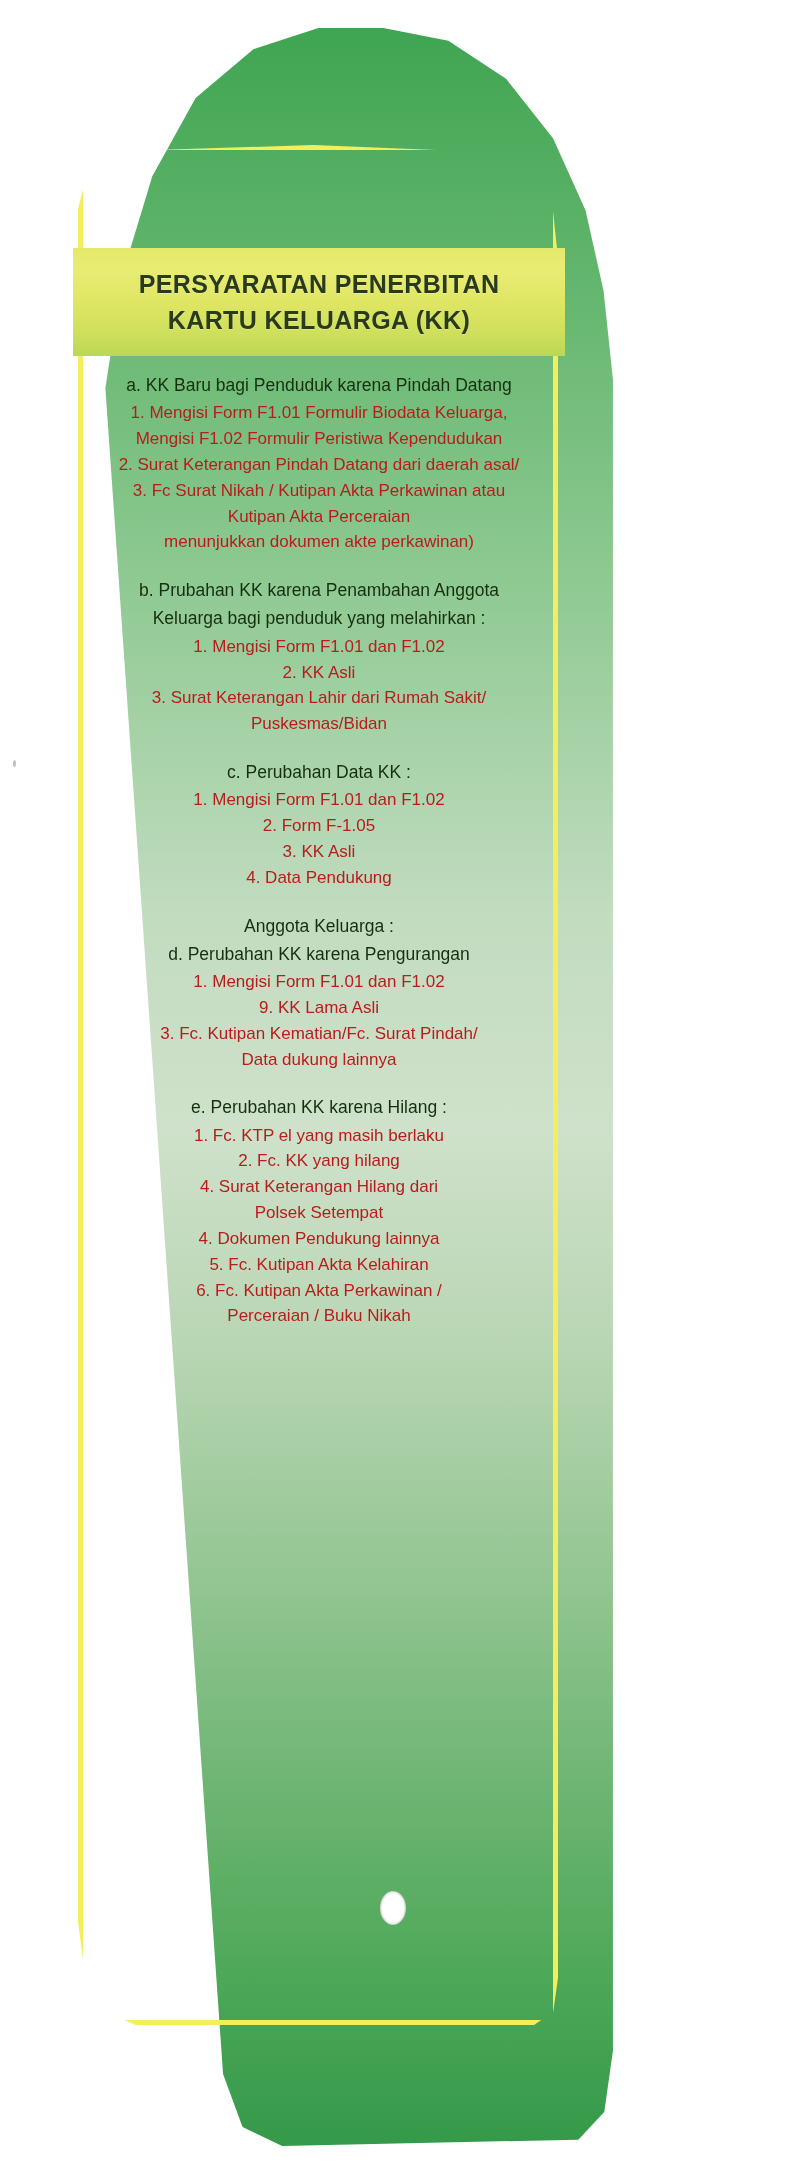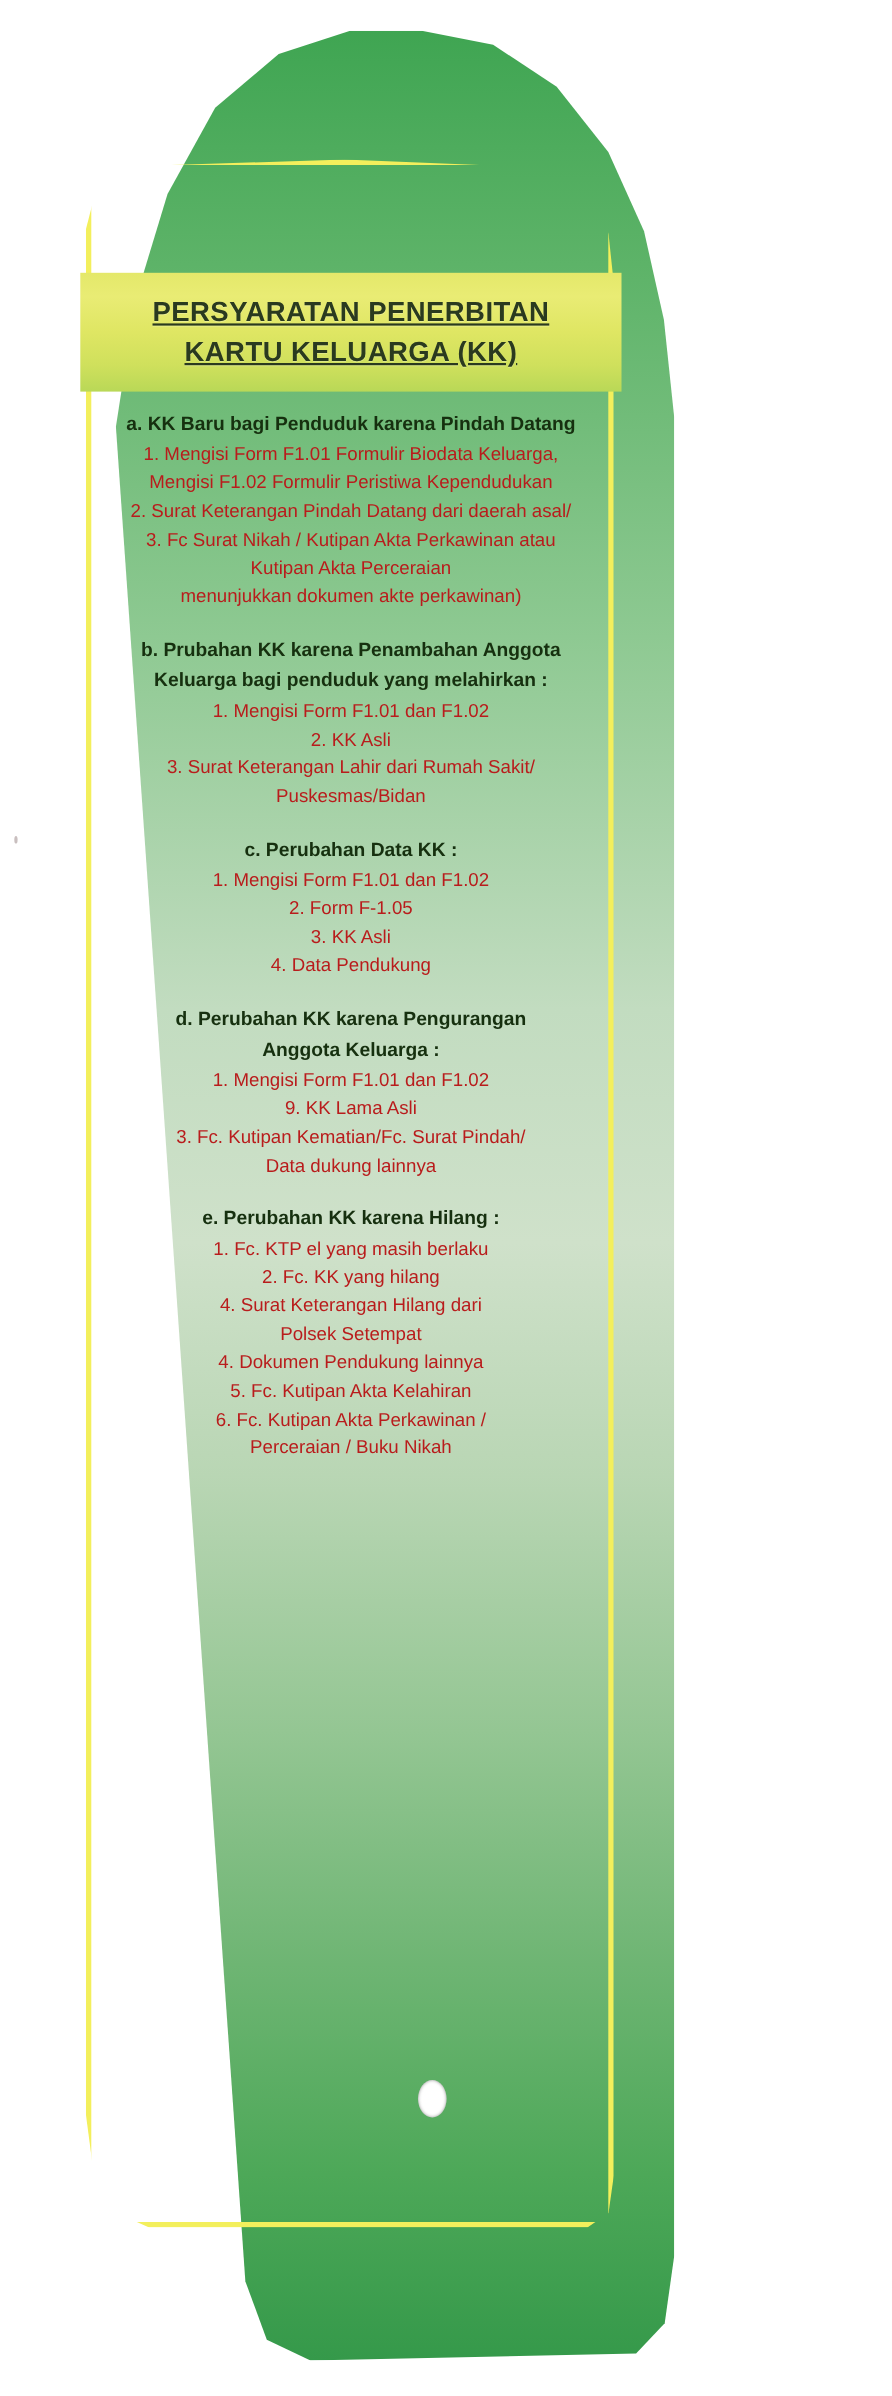--- a/index.html
+++ b/index.html
@@ -114,35 +114,34 @@
     justify-content: center;
   }
   #title-band .tline {
     color: #2a3a1f;
     font-weight: bold;
     font-size: 25px;
     letter-spacing: 0.4px;
     line-height: 1.45;
     text-align: center;
     text-shadow: 0 1px 0 rgba(255,255,255,0.25);
-    text-decoration: underline;
   }
 
   
   #content {
     position: absolute;
     left: 90px;
     top: 372px;
     width: 458px;
     text-align: center;
     color: #20351c;
   }
   .section { margin-bottom: 22px; }
   .sec-heading {
-    font-weight: bold;
+    font-weight: normal;
     font-size: 17.5px;
     line-height: 1.5;
     color: #16300f;
     margin-bottom: 2px;
   }
   .sec-line {
     font-size: 17px;
     line-height: 1.52;
     color: #b91c1c;
   }
@@ -205,22 +204,22 @@
 
   <div class="section">
     <div class="sec-heading">c. Perubahan Data KK :</div>
     <div class="sec-line">1. Mengisi Form F1.01 dan F1.02</div>
     <div class="sec-line">2. Form F-1.05</div>
     <div class="sec-line">3. KK Asli</div>
     <div class="sec-line">4. Data Pendukung</div>
   </div>
 
   <div class="section">
+    <div class="sec-heading">Anggota Keluarga :</div>
     <div class="sec-heading">d. Perubahan KK karena Pengurangan</div>
-    <div class="sec-heading">Anggota Keluarga :</div>
     <div class="sec-line">1. Mengisi Form F1.01 dan F1.02</div>
     <div class="sec-line">9. KK Lama Asli</div>
     <div class="sec-line">3. Fc. Kutipan Kematian/Fc. Surat Pindah/</div>
     <div class="sec-line">Data dukung lainnya</div>
   </div>
 
   <div class="section">
     <div class="sec-heading">e. Perubahan KK karena Hilang :</div>
     <div class="sec-line">1. Fc. KTP el yang masih berlaku</div>
     <div class="sec-line">2. Fc. KK yang hilang</div>

